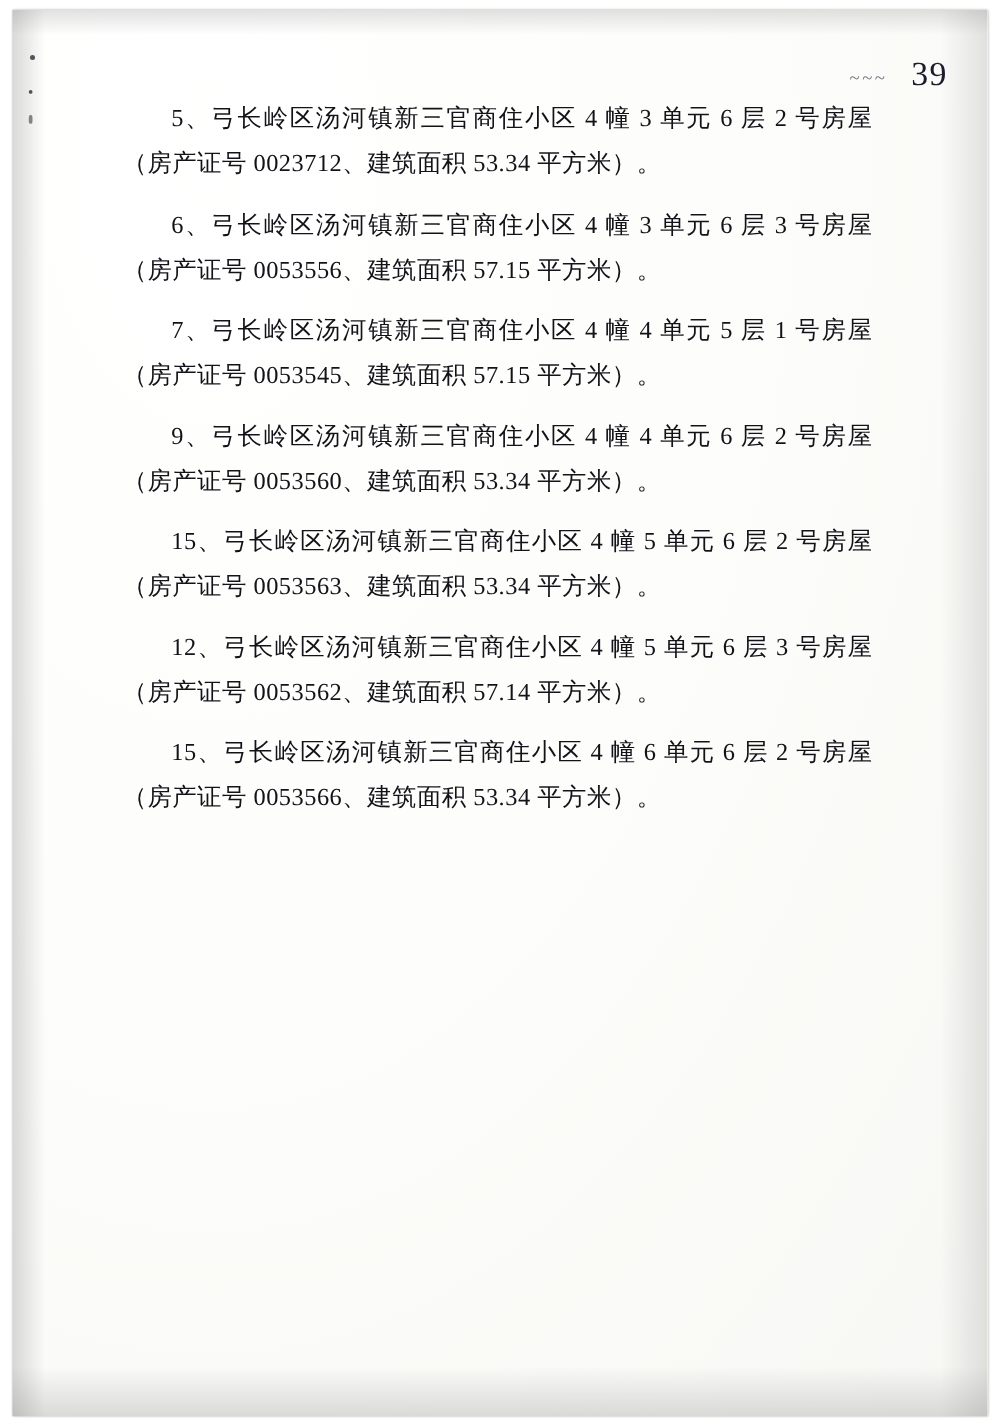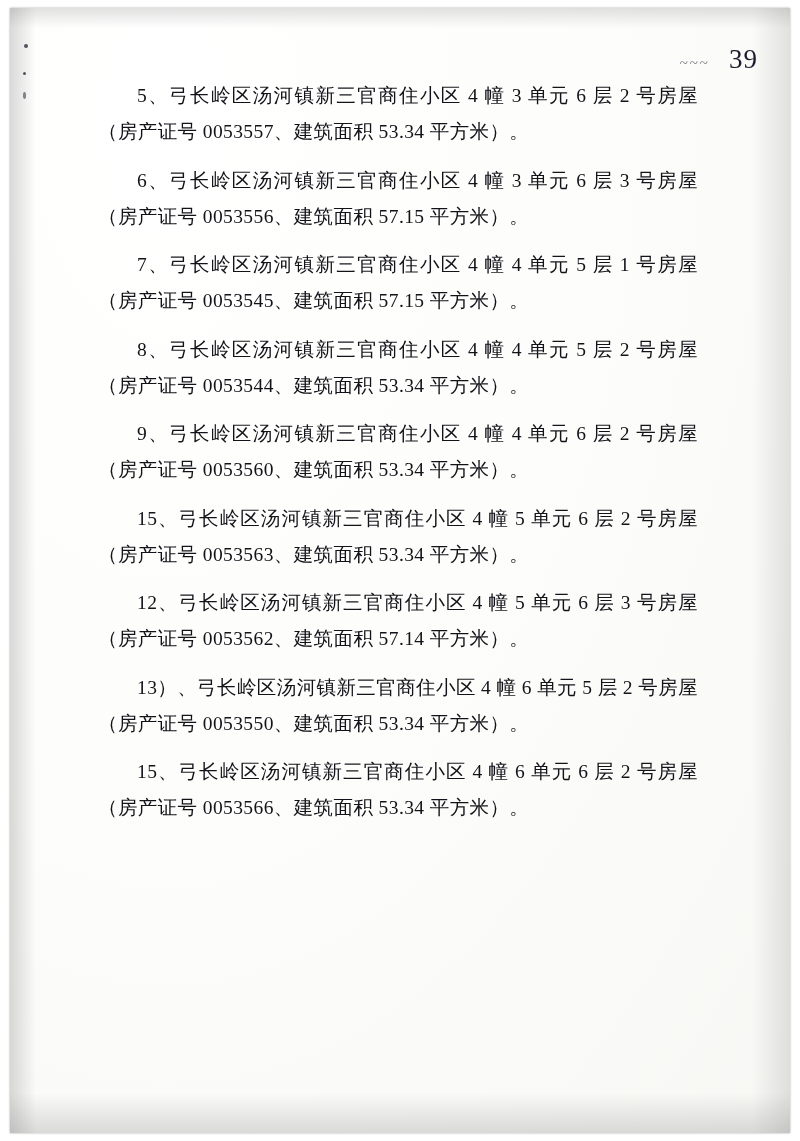--- a/index.html
+++ b/index.html
@@ -110,23 +110,21 @@
   <div id="shade-bottom"></div>
 
   <div class="speck" id="speck-1"></div>
   <div class="speck" id="speck-2"></div>
   <div class="speck" id="speck-3"></div>
 
   <div class="scribble" id="scribble-a">~~~</div>
   <div id="page-number">39</div>
 
   <div id="body-text">
-    <p class="para">5、弓长岭区汤河镇新三官商住小区 4 幢 3 单元 6 层 2 号房屋（房产证号 0053557、建筑面积 53.34 平方米）。</p>
+    <p class="para">5、弓长岭区汤河镇新三官商住小区 4 幢 3 单元 6 层 2 号房屋（房产证号 0023712、建筑面积 53.34 平方米）。</p>
     <p class="para">6、弓长岭区汤河镇新三官商住小区 4 幢 3 单元 6 层 3 号房屋（房产证号 0053556、建筑面积 57.15 平方米）。</p>
     <p class="para">7、弓长岭区汤河镇新三官商住小区 4 幢 4 单元 5 层 1 号房屋（房产证号 0053545、建筑面积 57.15 平方米）。</p>
-    <p class="para">8、弓长岭区汤河镇新三官商住小区 4 幢 4 单元 5 层 2 号房屋（房产证号 0053544、建筑面积 53.34 平方米）。</p>
     <p class="para">9、弓长岭区汤河镇新三官商住小区 4 幢 4 单元 6 层 2 号房屋（房产证号 0053560、建筑面积 53.34 平方米）。</p>
     <p class="para">15、弓长岭区汤河镇新三官商住小区 4 幢 5 单元 6 层 2 号房屋（房产证号 0053563、建筑面积 53.34 平方米）。</p>
     <p class="para">12、弓长岭区汤河镇新三官商住小区 4 幢 5 单元 6 层 3 号房屋（房产证号 0053562、建筑面积 57.14 平方米）。</p>
-    <p class="para">13）、弓长岭区汤河镇新三官商住小区 4 幢 6 单元 5 层 2 号房屋（房产证号 0053550、建筑面积 53.34 平方米）。</p>
     <p class="para">15、弓长岭区汤河镇新三官商住小区 4 幢 6 单元 6 层 2 号房屋（房产证号 0053566、建筑面积 53.34 平方米）。</p>
   </div>
 </div>
 
 </body></html>

